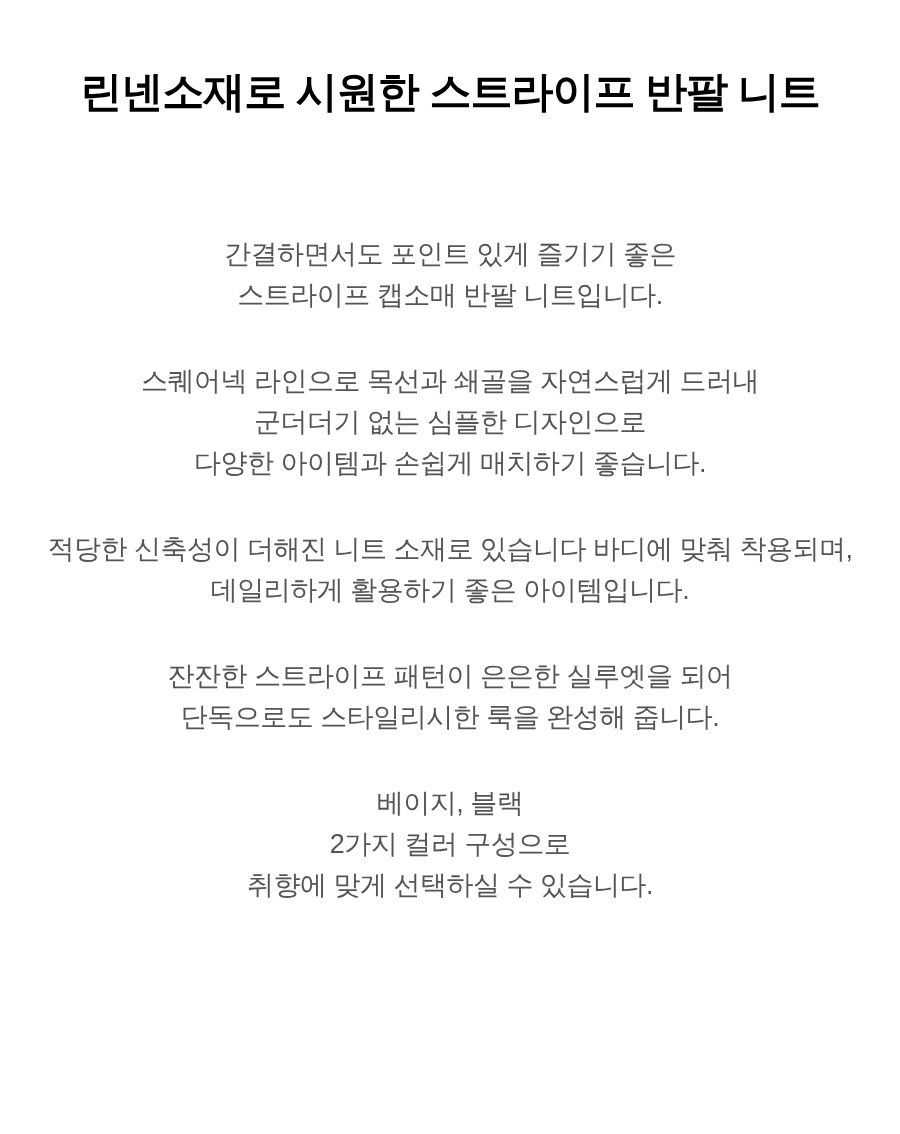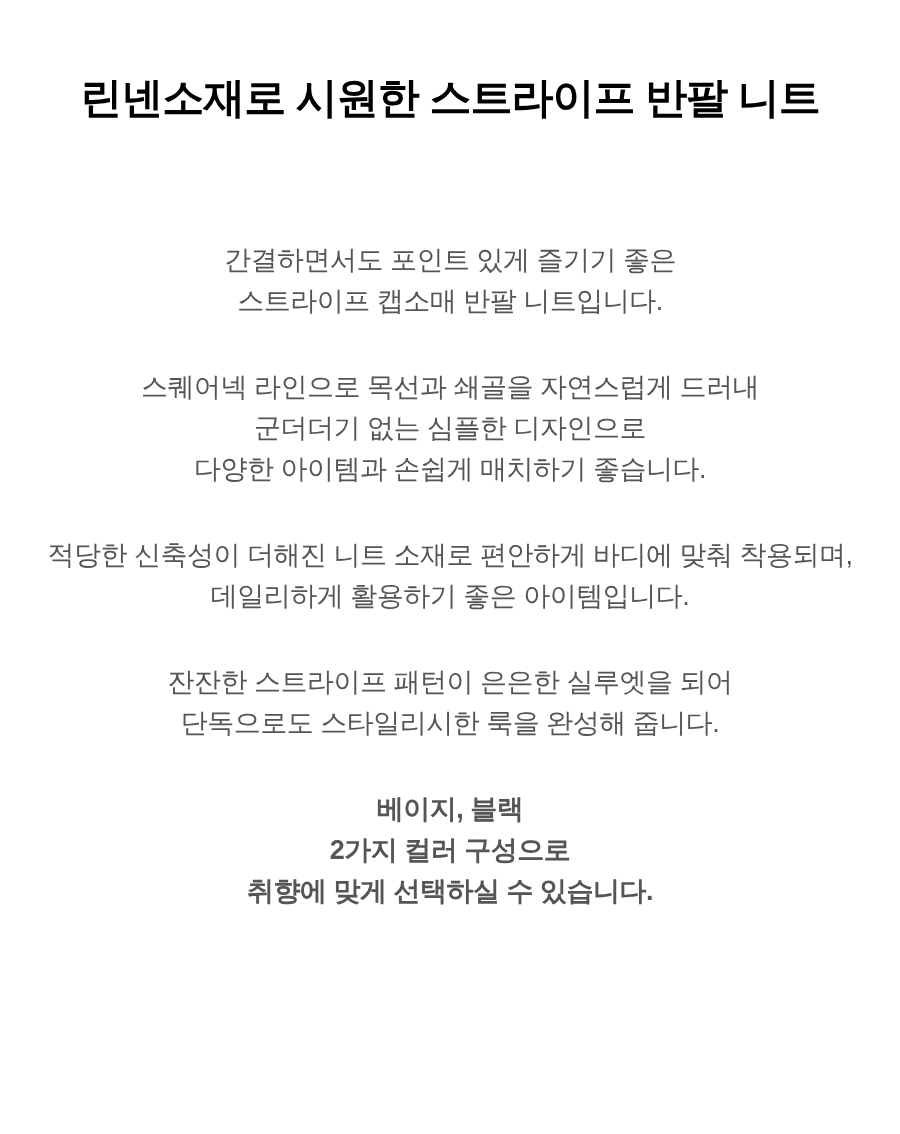--- a/index.html
+++ b/index.html
@@ -11,42 +11,41 @@
     width: 900px;
     height: 1134px;
     overflow: hidden;
     font-family: "Liberation Sans", "DejaVu Sans", sans-serif;
   }
   .description-wrap {
     width: 900px;
     text-align: center;
   }
   .product-title {
-    margin: 18px;
+    margin: 12px;
     padding-top: 52px;
     font-size: 42px;
     line-height: 56px;
     font-weight: 700;
     letter-spacing: -1px;
     color: #000000;
   }
   .para-group {
     margin-top: 114px; 
   }
   .para {
     margin: 0 0 45px 0;
     font-size: 27px;
     line-height: 41px;
     font-weight: 400;
     letter-spacing: -0.5px;
     color: #555555;
   }
   .para:last-child {
     margin-bottom: 12px;
-    font-weight: bold;
   }
   .line {
     display: block;
     text-align: center;
   }
 </style>
 </head>
 <body>
 
 <div class="description-wrap">
@@ -60,21 +59,21 @@
       <span class="line">스트라이프 캡소매 반팔 니트입니다.</span>
     </p>
 
     <p class="para">
       <span class="line">스퀘어넥 라인으로 목선과 쇄골을 자연스럽게 드러내</span>
       <span class="line">군더더기 없는 심플한 디자인으로</span>
       <span class="line">다양한 아이템과 손쉽게 매치하기 좋습니다.</span>
     </p>
 
     <p class="para">
-      <span class="line">적당한 신축성이 더해진 니트 소재로 편안하게 바디에 맞춰 착용되며,</span>
+      <span class="line">적당한 신축성이 더해진 니트 소재로 있습니다 바디에 맞춰 착용되며,</span>
       <span class="line">데일리하게 활용하기 좋은 아이템입니다.</span>
     </p>
 
     <p class="para">
       <span class="line">잔잔한 스트라이프 패턴이 은은한 실루엣을 되어</span>
       <span class="line">단독으로도 스타일리시한 룩을 완성해 줍니다.</span>
     </p>
 
     <p class="para">
       <span class="line">베이지, 블랙</span>

